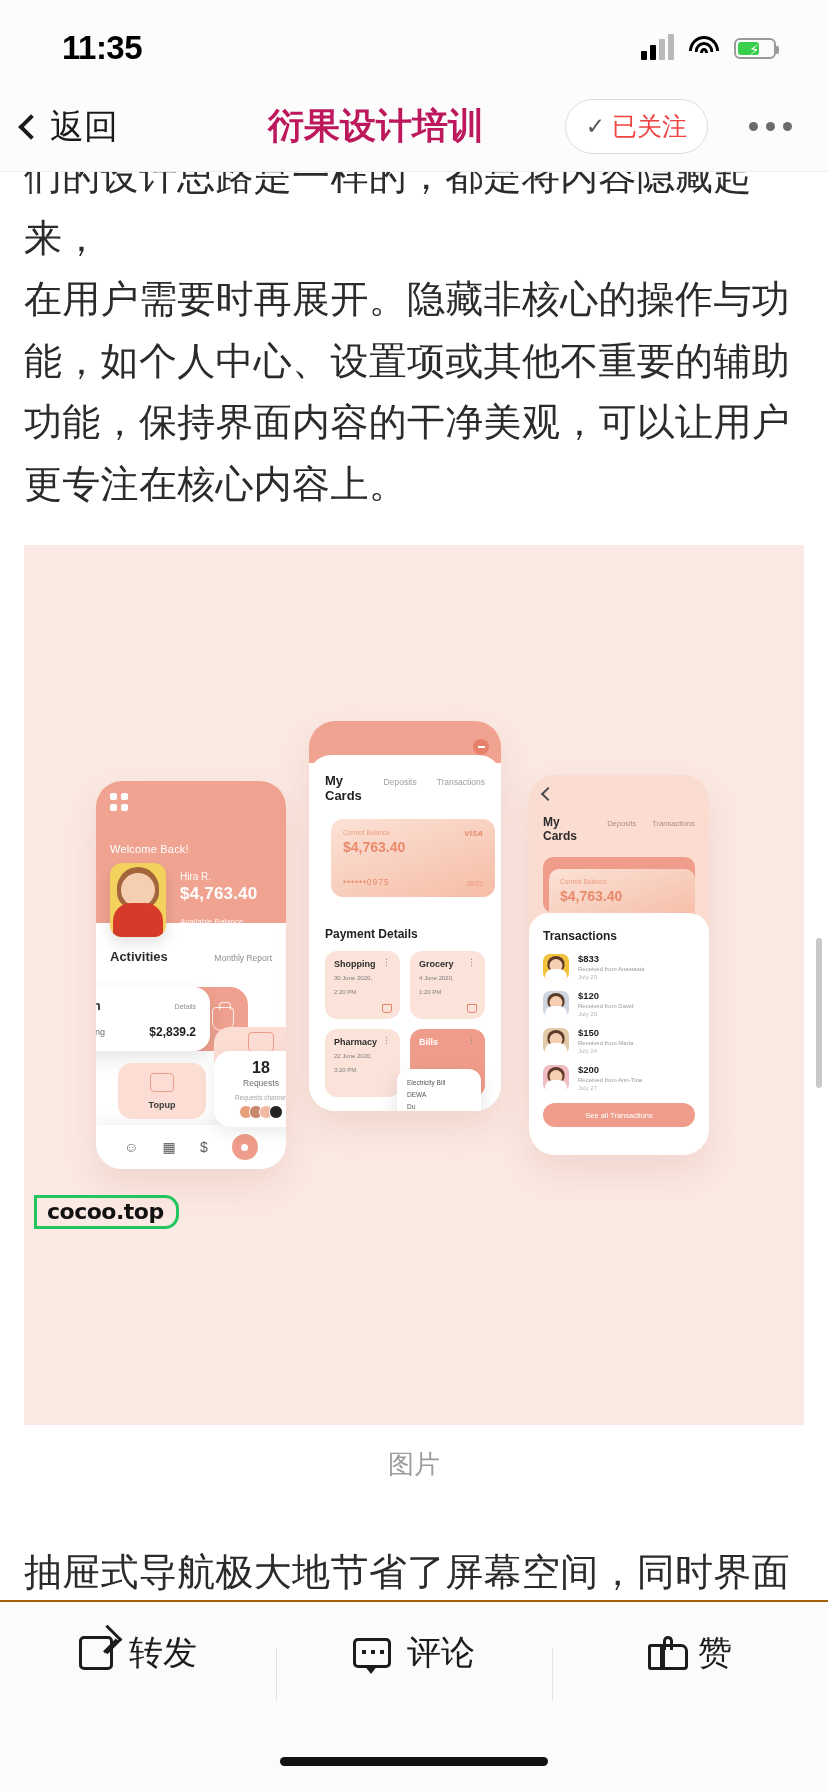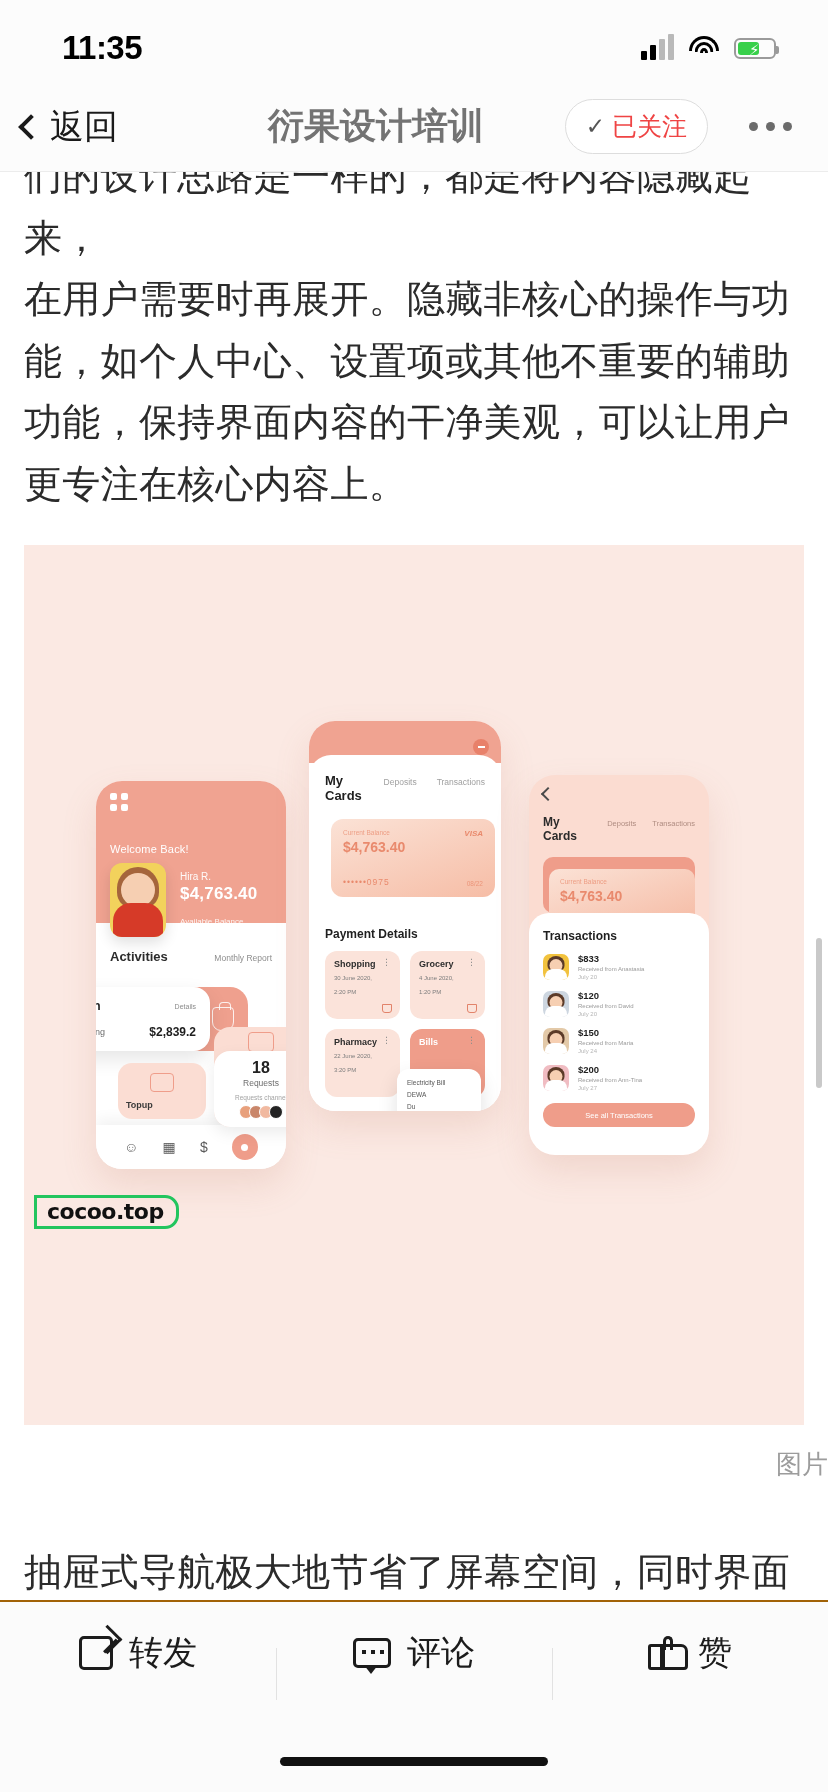--- a/index.html
+++ b/index.html
@@ -43,21 +43,21 @@
   .navbar {
     position: absolute; top: 82px; left: 0; width: 828px; height: 90px;
     display: flex; align-items: center; background: #fcfcfc;
     border-bottom: 1px solid #ececec;
   }
   .nav-back { display: flex; align-items: center; margin-left: 22px; gap: 4px; cursor: pointer; }
   .chev-left { width: 18px; height: 18px; border-left: 4px solid #1a1a1a; border-bottom: 4px solid #1a1a1a;
                transform: rotate(45deg); margin-right: 6px; }
   .nav-back-label { font-size: 34px; color: #1a1a1a; }
   .nav-title { position: absolute; left: 50%; transform: translateX(-50%);
-               font-size: 36px; font-weight: 600; color: #737373; white-space: nowrap;
+               font-size: 36px; font-weight: 600; color: #be185d; white-space: nowrap;
                margin-left: -38px; }
   .follow-btn {
     position: absolute; right: 120px; display: flex; align-items: center; gap: 7px;
     border: 1.5px solid #ddd; border-radius: 30px; padding: 10px 20px;
     background: #fff; cursor: pointer;
   }
   .check { font-size: 23px; color: #555; line-height: 1; }
   .follow-label { font-size: 25px; color: #ef4444; }
   .more-dots { position: absolute; right: 36px; display: flex; gap: 8px; cursor: pointer; }
   .more-dots i { width: 9px; height: 9px; border-radius: 50%; background: #6b6b6b; display: block; }
@@ -70,21 +70,21 @@
   .para {
     padding: 0 24px; font-size: 38px; line-height: 1.62; color: #2b2b2b;
     letter-spacing: 0.3px;
   }
   .para.clip-top { margin-top: -26px; }
   .fig-wrap { margin-top: 30px; }
   .figure {
     position: relative; width: 780px; height: 880px; margin: 0 24px;
     background: #fbe9e3; overflow: hidden;
   }
-  .fig-caption { text-align: right; font-size: 26px; color: #9c9c9c; margin-top: 22px; }
+  .fig-caption { text-align: center; font-size: 26px; color: #9c9c9c; margin-top: 22px; }
 
   
   .phone { position: absolute; border-radius: 26px; overflow: hidden;
            box-shadow: 0 16px 34px rgba(190,120,95,0.17); }
 
   
   .p-left { left: 72px; top: 236px; width: 190px; height: 388px; background: #fff; }
   .p-left-head { background: #f0a391; height: 142px; padding: 12px 14px 0 14px; position: relative; }
   .grid-ico { display: grid; grid-template-columns: 7px 7px; gap: 4px; }
   .grid-ico i { width: 7px; height: 7px; background: #fff; border-radius: 2px; display:block; }
@@ -118,21 +118,21 @@
   .loan-tail { position:absolute; left: 72px; top: 206px; width: 80px; height: 64px;
                background:#efa08e; border-radius: 0 18px 18px 0; z-index:2;
                display:flex; align-items:center; justify-content:flex-end; padding-right: 14px;}
   .bag-ico { width: 22px; height: 24px; border: 1.6px solid rgba(255,255,255,.85);
              border-radius: 4px 4px 9px 9px; position:relative; }
   .bag-ico:before { content:""; position:absolute; left:6px; top:-6px; width:10px; height:7px;
              border:1.6px solid rgba(255,255,255,.85); border-bottom:none; border-radius:4px 4px 0 0;}
   .topup-card { position:absolute; left: 22px; top: 282px; width: 88px; height: 56px;
                 background:#fbddd3; border-radius: 14px; padding: 8px; z-index:3;}
   .topup-ico { width: 24px; height: 19px; border: 1.6px solid #ef9d8a; border-radius: 4px; margin: 2px auto 0;}
-  .topup-label { font-size: 9px; font-weight:700; color:#3a3a3a; text-align:left; margin-top: 8px; }
+  .topup-label { font-size: 9px; font-weight:700; color:#3a3a3a; text-align:center; margin-top: 8px; }
   .req-card { position:absolute; left: 118px; top: 246px; width: 94px; height: 100px;
               background:#fbddd3; border-radius: 16px; z-index:3; }
   .req-inner { position:absolute; left: 0; top: 24px; width: 94px; height: 76px;
                background:#fff; border-radius: 16px; box-shadow: 0 6px 16px rgba(0,0,0,.08);
                display:flex; flex-direction:column; align-items:center; padding-top: 8px;}
   .req-safe { position:absolute; left: 50%; top: 5px; transform:translateX(-50%);
               width: 26px; height: 20px; border:1.6px solid #ef9d8a; border-radius: 4px;}
   .req-num { font-size: 16px; font-weight: 700; color:#222; }
   .req-label { font-size: 8.5px; color:#6e6e6e; margin-top: 1px; }
   .req-sub { font-size: 6.5px; color:#a3a3a3; margin-top: 6px; }

